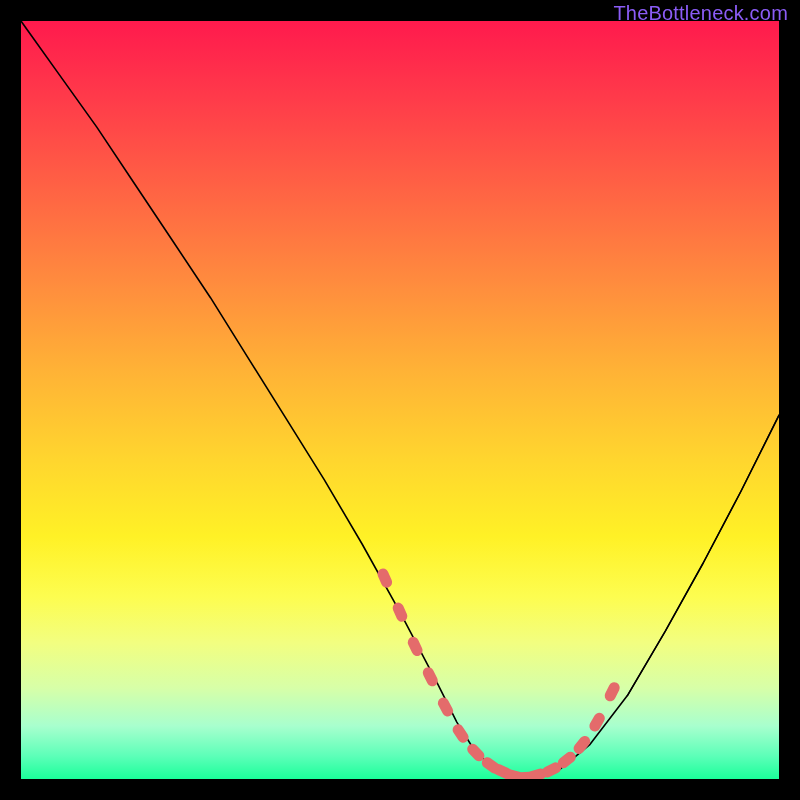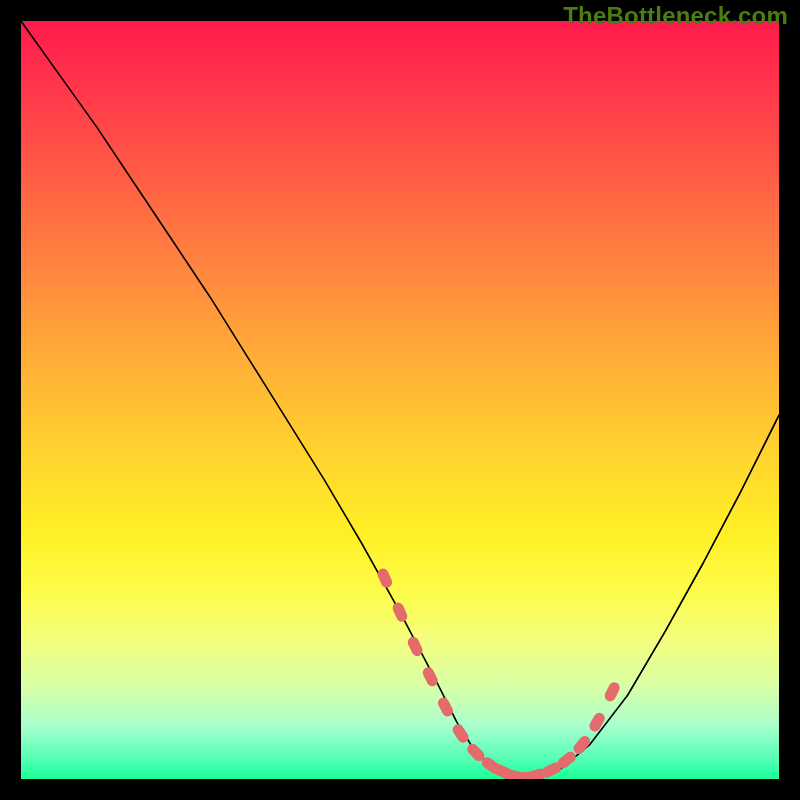--- a/index.html
+++ b/index.html
@@ -30,23 +30,23 @@
       #d7ffa8 88%,
       #a8ffce 93%,
       #5cffb8 97%,
       #1bff9a 100%);
     box-sizing: border-box;
   }
   .watermark {
     position: absolute;
     top: 2px;
     right: 12px;
-    color: #4d7c0f;
-    font-size: 24px;
-    font-weight: 700;
+    color: #8b5cf6;
+    font-size: 20px;
+    font-weight: 400;
     letter-spacing: 0.2px;
     user-select: none;
   }
   svg.plot {
     position: absolute;
     left: 0;
     top: 0;
     width: 758px;
     height: 758px;
   }

